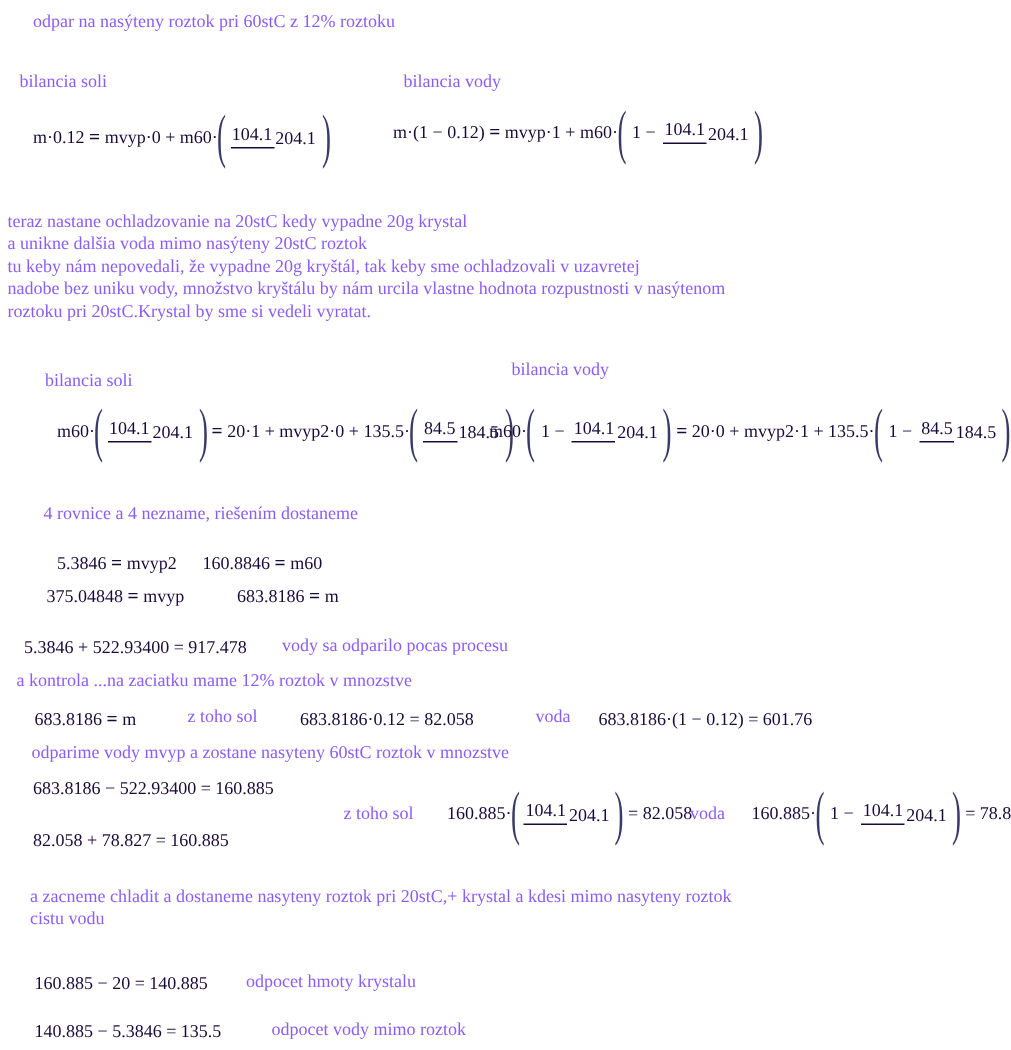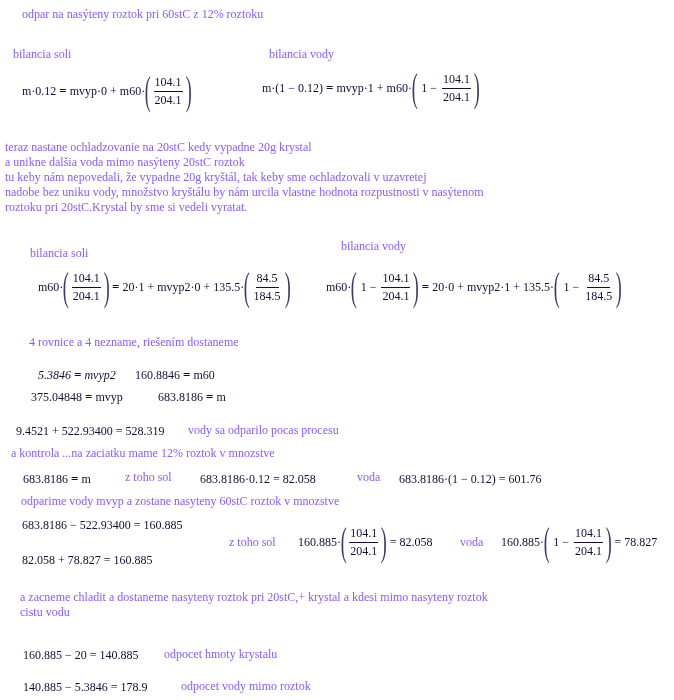--- a/index.html
+++ b/index.html
@@ -12,21 +12,21 @@
       font-family: Liberation Serif, serif; font-size: 12px; color: #8b5cf6;
       line-height: 15px;
     }
     .m {
       position: absolute; white-space: nowrap;
       font-family: "Liberation Serif", serif; font-size: 12px; color: #1a0a3a;
       display: flex; align-items: center; line-height: 14px;
     }
     .m .eqb { font-weight: bold; font-size: 13px; margin: 0 3px; }
     .frac {
-      display: inline-flex; flex-direction: column; align-items: center;
+      display: inline-flex; flex-direction: row; align-items: center;
       vertical-align: middle; margin: 0 3px;
     }
     .frac .num { padding: 0 1px 2px; border-bottom: 1px solid #1a0a3a; line-height: 13px; }
     .frac .den { padding: 2px 1px 0; line-height: 13px; }
     .paren {
       display: inline-block; font-size: 40px; line-height: 38px;
       transform: scaleX(0.45); font-family: "Liberation Serif", serif; color: #3a3a6a;
       margin: 0 -4px;
     }
     .group { display: inline-flex; align-items: center; }
@@ -118,42 +118,42 @@
     <span class="frac">
         <span class="num">84.5</span>
         <span class="den">184.5</span>
       </span>
     <span class="paren">)</span>
   </span>
 </div>
 
 <div class="t" style="left:29px; top:335px;">4 rovnice a 4 nezname, riešením dostaneme</div>
 
-<div class="m" style="left:38px; top:368px;font-style:italic;">
+<div class="m" style="left:38px; top:368px;">
   <span>5.3846</span>
     <span class="eqb">=</span>
     <span>mvyp2</span>
 </div>
 <div class="m" style="left:135px; top:368px;">
   <span>160.8846</span>
     <span class="eqb">=</span>
     <span>m60</span>
 </div>
 <div class="m" style="left:31px; top:390px;">
   <span>375.04848</span>
     <span class="eqb">=</span>
     <span>mvyp</span>
 </div>
 <div class="m" style="left:158px; top:390px;">
   <span>683.8186</span>
     <span class="eqb">=</span>
     <span>m</span>
 </div>
 
-<div class="m" style="left:16px; top:424px;">9.4521 + 522.93400 = 528.319</div>
+<div class="m" style="left:16px; top:424px;">5.3846 + 522.93400 = 917.478</div>
 <div class="t" style="left:188px; top:423px;">vody sa odparilo pocas procesu</div>
 
 <div class="t" style="left:11px; top:446px;">a kontrola ...na zaciatku mame 12% roztok v mnozstve</div>
 <div class="m" style="left:23px; top:472px;">
   <span>683.8186</span>
     <span class="eqb">=</span>
     <span>m</span>
 </div>
 <div class="t" style="left:125px; top:470px;">z toho sol</div>
 <div class="m" style="left:200px; top:472px;text-align:center;">683.8186·0.12 = 82.058</div>
@@ -191,14 +191,14 @@
   <span style="margin-left:3px">= 78.827</span>
 </div>
 
 <div class="m" style="left:22px; top:553px;">82.058 + 78.827 = 160.885</div>
 
 <div class="t" style="left:20px; top:590px;">a zacneme chladit a dostaneme nasyteny roztok pri 20stC,+ krystal a kdesi mimo nasyteny roztok</div>
 <div class="t" style="left:20px; top:605px;">cistu vodu</div>
 
 <div class="m" style="left:23px; top:648px;">160.885 − 20 = 140.885</div>
 <div class="t" style="left:164px; top:647px;">odpocet hmoty krystalu</div>
-<div class="m" style="left:23px; top:680px;">140.885 − 5.3846 = 178.9</div>
+<div class="m" style="left:23px; top:680px;">140.885 − 5.3846 = 135.5</div>
 <div class="t" style="left:181px; top:679px;">odpocet vody mimo roztok</div>
 
 </body></html>

